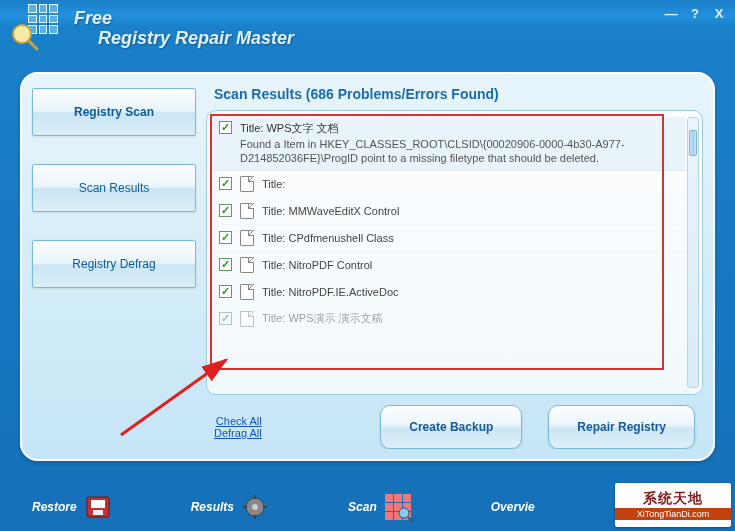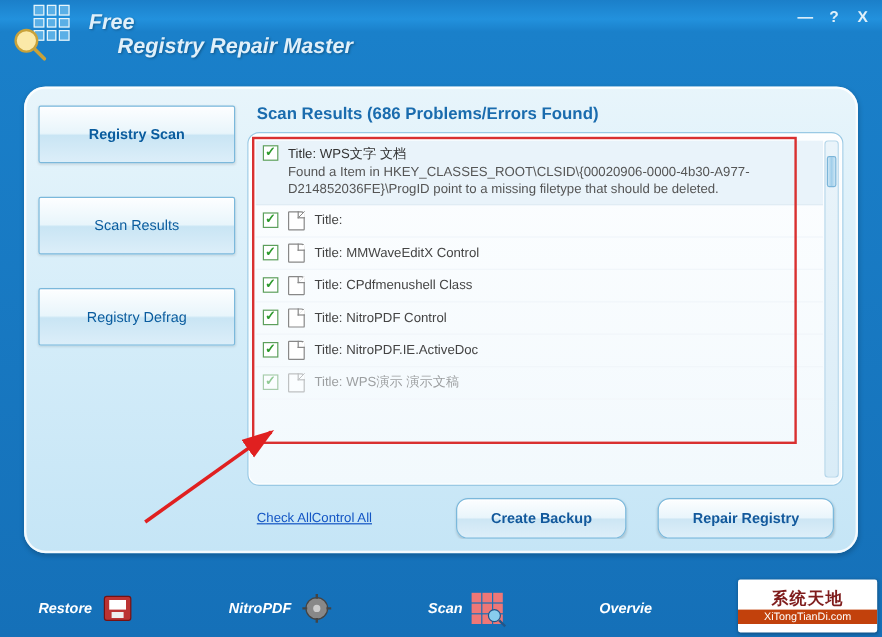--- a/index.html
+++ b/index.html
@@ -27,23 +27,23 @@
 .highlight-box { position: absolute; left: 3px; top: 3px; width: 454px; height: 256px; border: 2px solid #D93030; pointer-events: none; }
 .item-expanded { background: #E9F3FA; border-bottom: 1px solid #E0ECF4; padding: 4px 6px; display: flex; gap: 8px; align-items: flex-start; }
 .item-row { padding: 5px 6px; border-bottom: 1px solid #F1F6FA; display: flex; gap: 8px; align-items: center; }
 .chk { width: 13px; height: 13px; border: 1px solid #5C9F5C; background: #fff; display: flex; align-items: center; justify-content: center; color: #2D9A2D; font-size: 11px; line-height: 1; flex-shrink: 0; font-weight: bold; }
 .file-icon { width: 14px; height: 16px; background: #fff; border: 1px solid #888; border-radius: 1px 3px 1px 1px; position: relative; flex-shrink: 0; }
 .file-icon::after { content:''; position:absolute; right:-1px; top:-1px; width:5px; height:5px; background:linear-gradient(135deg,transparent 48%,#888 50%,#fff 52%); border-left:1px solid #888; border-bottom:1px solid #888; }
 .item-text { flex: 1; }
 .item-title { color: #333; margin-bottom: 2px; }
 .item-desc { color: #555; line-height: 1.25; }
 .footer-row { display: flex; align-items: center; padding: 10px 8px 0; gap: 14px; }
-.link-col { display: flex; flex-direction: row; font-size: 11px; }
+.link-col { display: flex; flex-direction: column; font-size: 11px; align-items: flex-end; }
 .link-col a { color: #1355C4; text-decoration: underline; cursor: pointer; }
-.action-btn { height: 34px; padding: 0 28px; background: linear-gradient(180deg,#FDFEFF 0%,#E9F5FB 48%,#CDE6F4 52%,#DEEFF9 100%); border: 1px solid #7BB8DB; border-radius: 10px; box-shadow: 0 1px 2px rgba(0,0,0,0.15), inset 0 1px 0 #fff; display: flex; align-items: center; justify-content: center; font-size: 12px; font-weight: bold; color: #13599C; cursor: pointer; margin-left: auto; }
+.action-btn { height: 44px; padding: 0 28px; background: linear-gradient(180deg,#FDFEFF 0%,#E9F5FB 48%,#CDE6F4 52%,#DEEFF9 100%); border: 1px solid #7BB8DB; border-radius: 10px; box-shadow: 0 1px 2px rgba(0,0,0,0.15), inset 0 1px 0 #fff; display: flex; align-items: center; justify-content: center; font-size: 12px; font-weight: bold; color: #13599C; cursor: pointer; margin-left: auto; }
 .action-btn + .action-btn { margin-left: 12px; }
 .bottombar { position: absolute; left: 0; right: 0; bottom: 0; height: 48px; display: flex; align-items: center; padding: 0 32px; gap: 80px; color: #fff; font-size: 12px; }
 .bb-item { display: flex; align-items: center; gap: 8px; cursor: pointer; font-weight: bold; font-style: italic; }
 .bb-icon { width: 26px; height: 26px; border-radius: 4px; display: flex; align-items: center; justify-content: center; }
 .arrow-annot { position: absolute; left: 116px; top: 350px; width: 120px; height: 90px; pointer-events: none; }
 .watermark { position: absolute; right: 4px; bottom: 4px; width: 116px; height: 44px; background: #fff; border-radius: 2px; display: flex; align-items: center; justify-content: center; flex-direction: column; font-size: 10px; color: #2A5FAD; box-shadow: 0 1px 3px rgba(0,0,0,0.3); overflow: hidden; }
 .watermark .wm-top { font-size: 14px; font-weight: bold; color: #7f1d1d; letter-spacing: 1px; }
 .watermark .wm-bottom { background: #c2410c; color: #fff; width: 100%; text-align: center; font-size: 9px; padding: 1px 0; }
 </style>
 </head>
@@ -129,21 +129,21 @@
         </div>
       </div>
       <div class="scrollbar-v">
         <div class="scroll-thumb"></div>
       </div>
       <div class="highlight-box"></div>
     </div>
     <div class="footer-row">
       <div class="link-col">
         <a>Check All</a>
-        <a>Control All</a>
+        <a>Defrag All</a>
       </div>
       <div class="action-btn">Create Backup</div>
       <div class="action-btn">Repair Registry</div>
     </div>
   </div>
 </div>
 
 <svg class="arrow-annot" viewBox="0 0 120 90">
   <defs>
       <marker id="ah" markerWidth="10" markerHeight="10" refX="8" refY="3" orient="auto">
@@ -156,21 +156,21 @@
 <div class="bottombar">
   <div class="bb-item">
     <span>Restore</span>
     <svg class="bb-icon" viewBox="0 0 26 26">
         <rect x="2" y="3" width="22" height="20" rx="2" fill="#B33" stroke="#711"></rect>
         <rect x="6" y="6" width="14" height="8" fill="#fff"></rect>
         <rect x="8" y="16" width="10" height="5" fill="#eee"></rect>
       </svg>
   </div>
   <div class="bb-item">
-    <span>NitroPDF</span>
+    <span>Results</span>
     <svg class="bb-icon" viewBox="0 0 26 26">
         <circle cx="13" cy="13" r="9" fill="#888" stroke="#444"></circle>
         <circle cx="13" cy="13" r="3" fill="#ccc"></circle>
         <g stroke="#444" stroke-width="2">
           <line x1="13" y1="1" x2="13" y2="5"></line>
           <line x1="13" y1="21" x2="13" y2="25"></line>
           <line x1="1" y1="13" x2="5" y2="13"></line>
           <line x1="21" y1="13" x2="25" y2="13"></line>
         </g>
       </svg>

